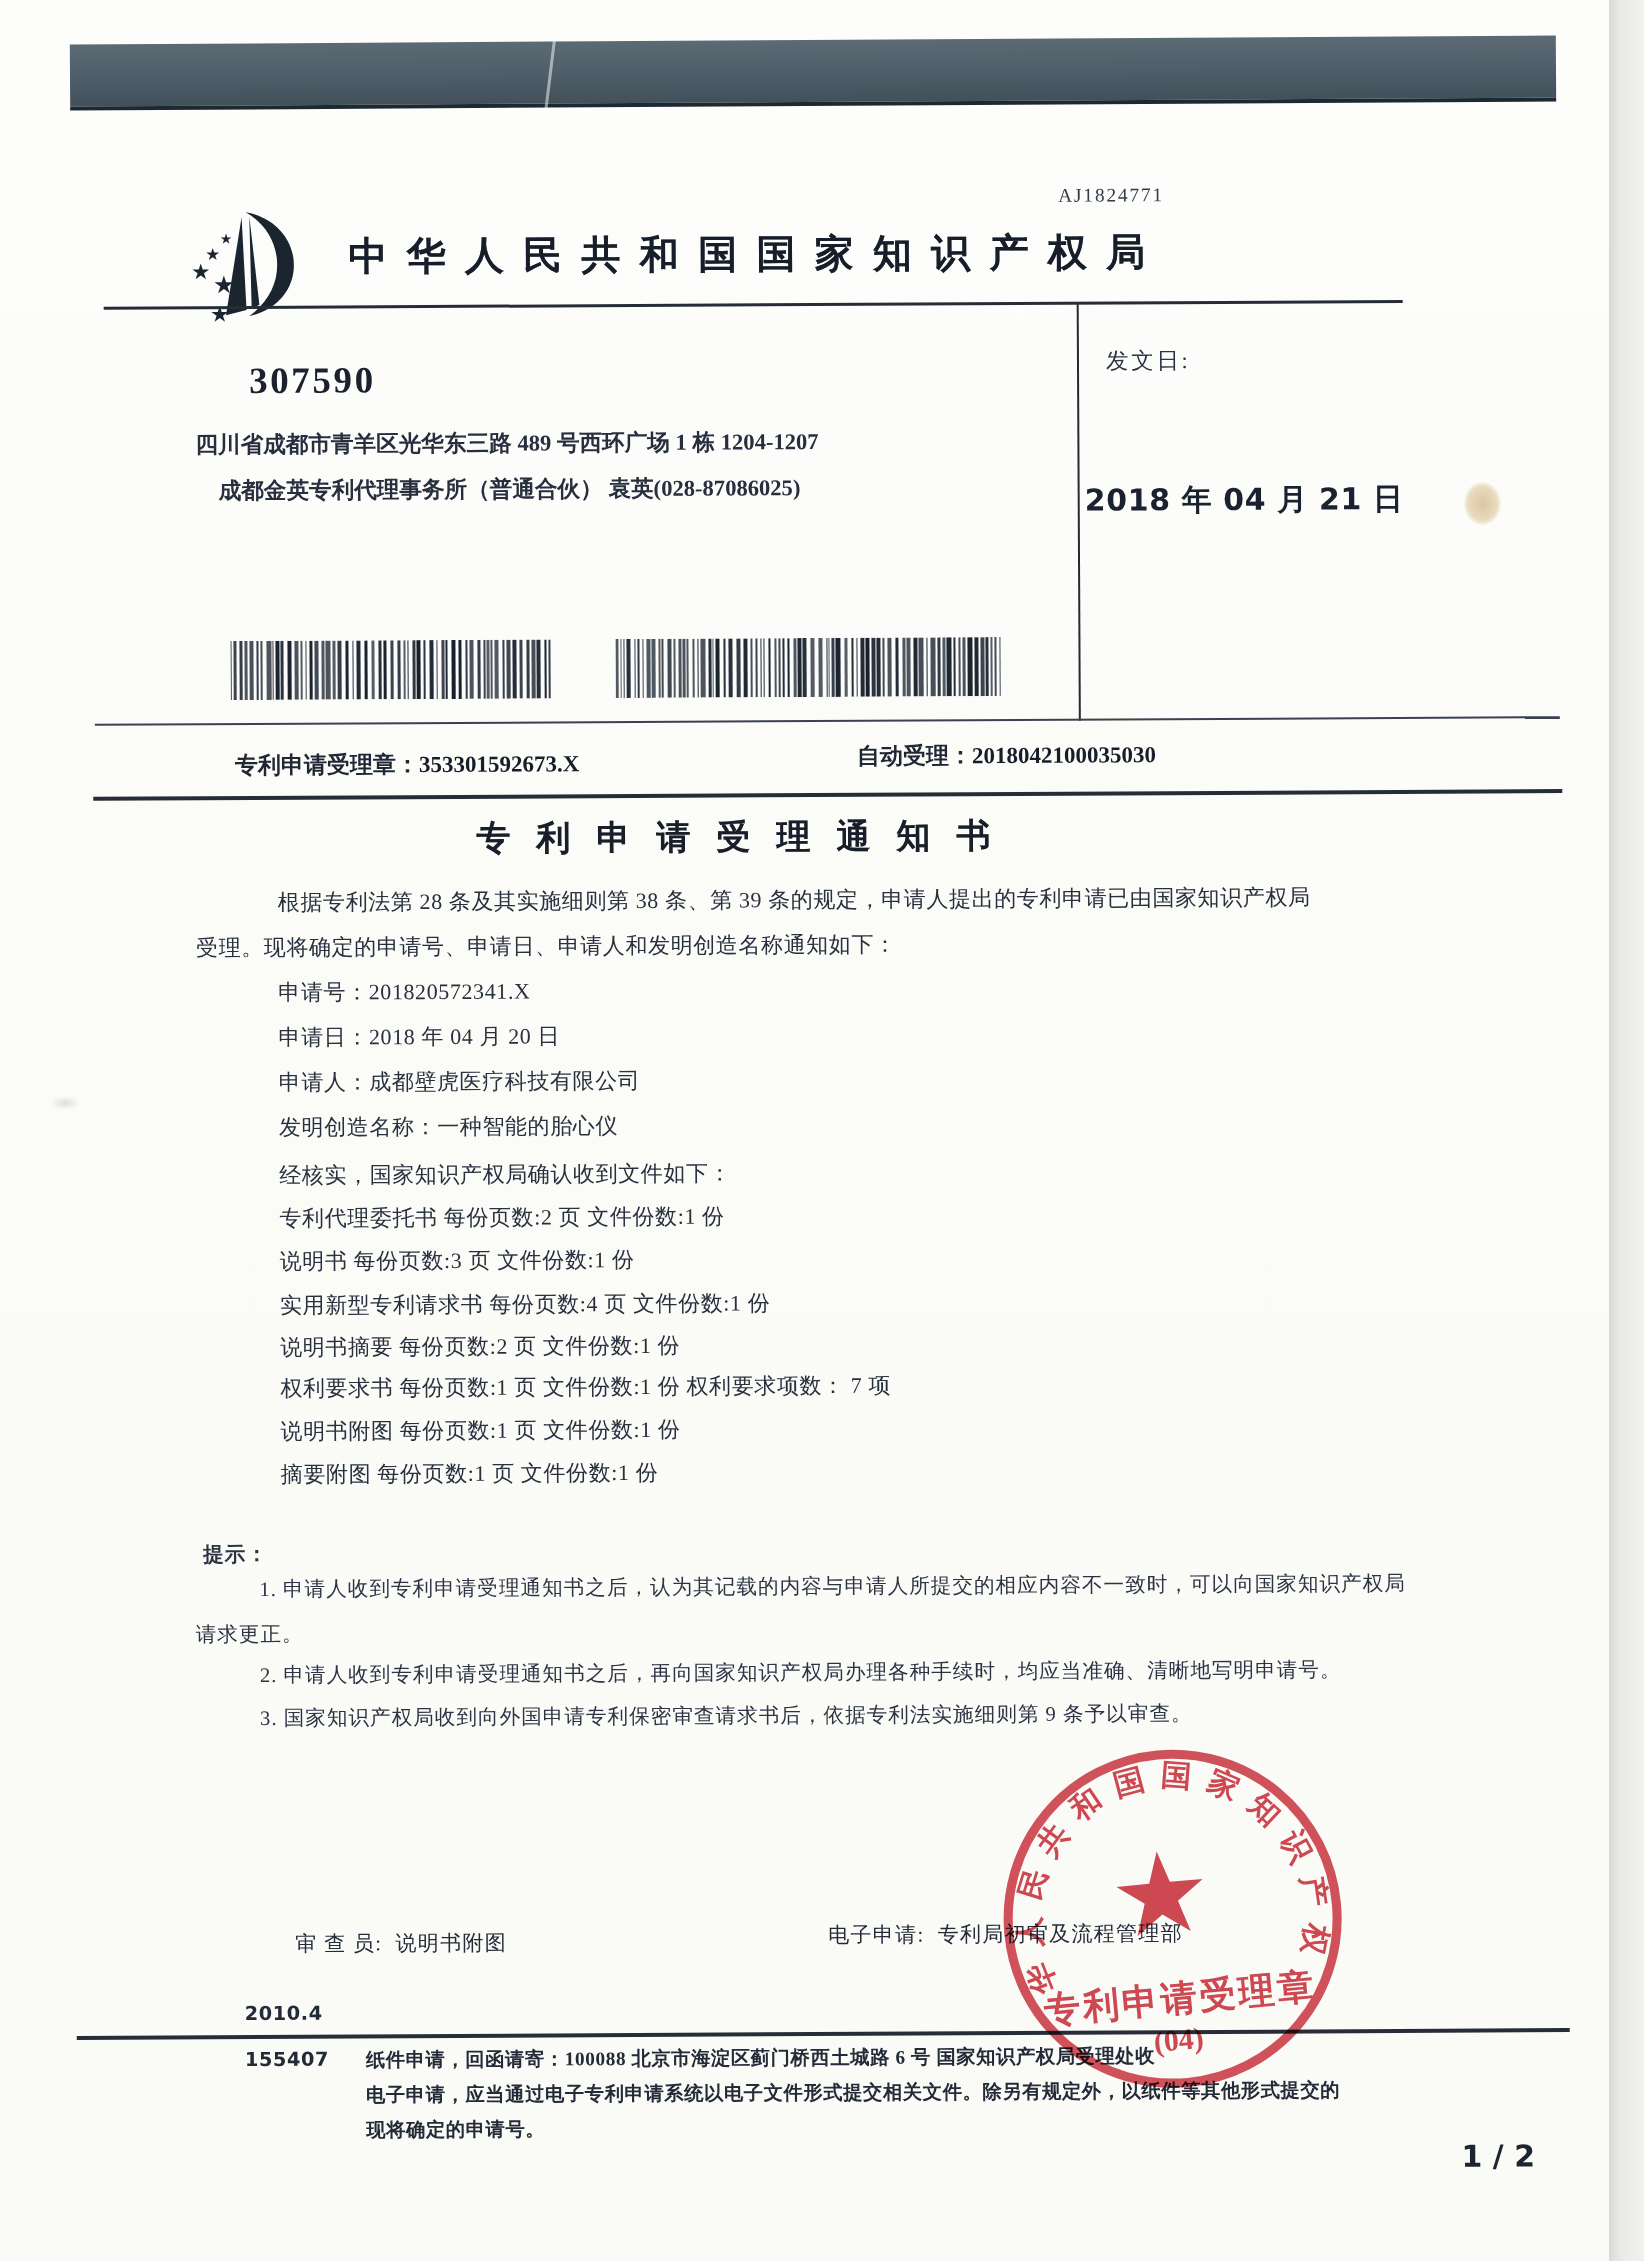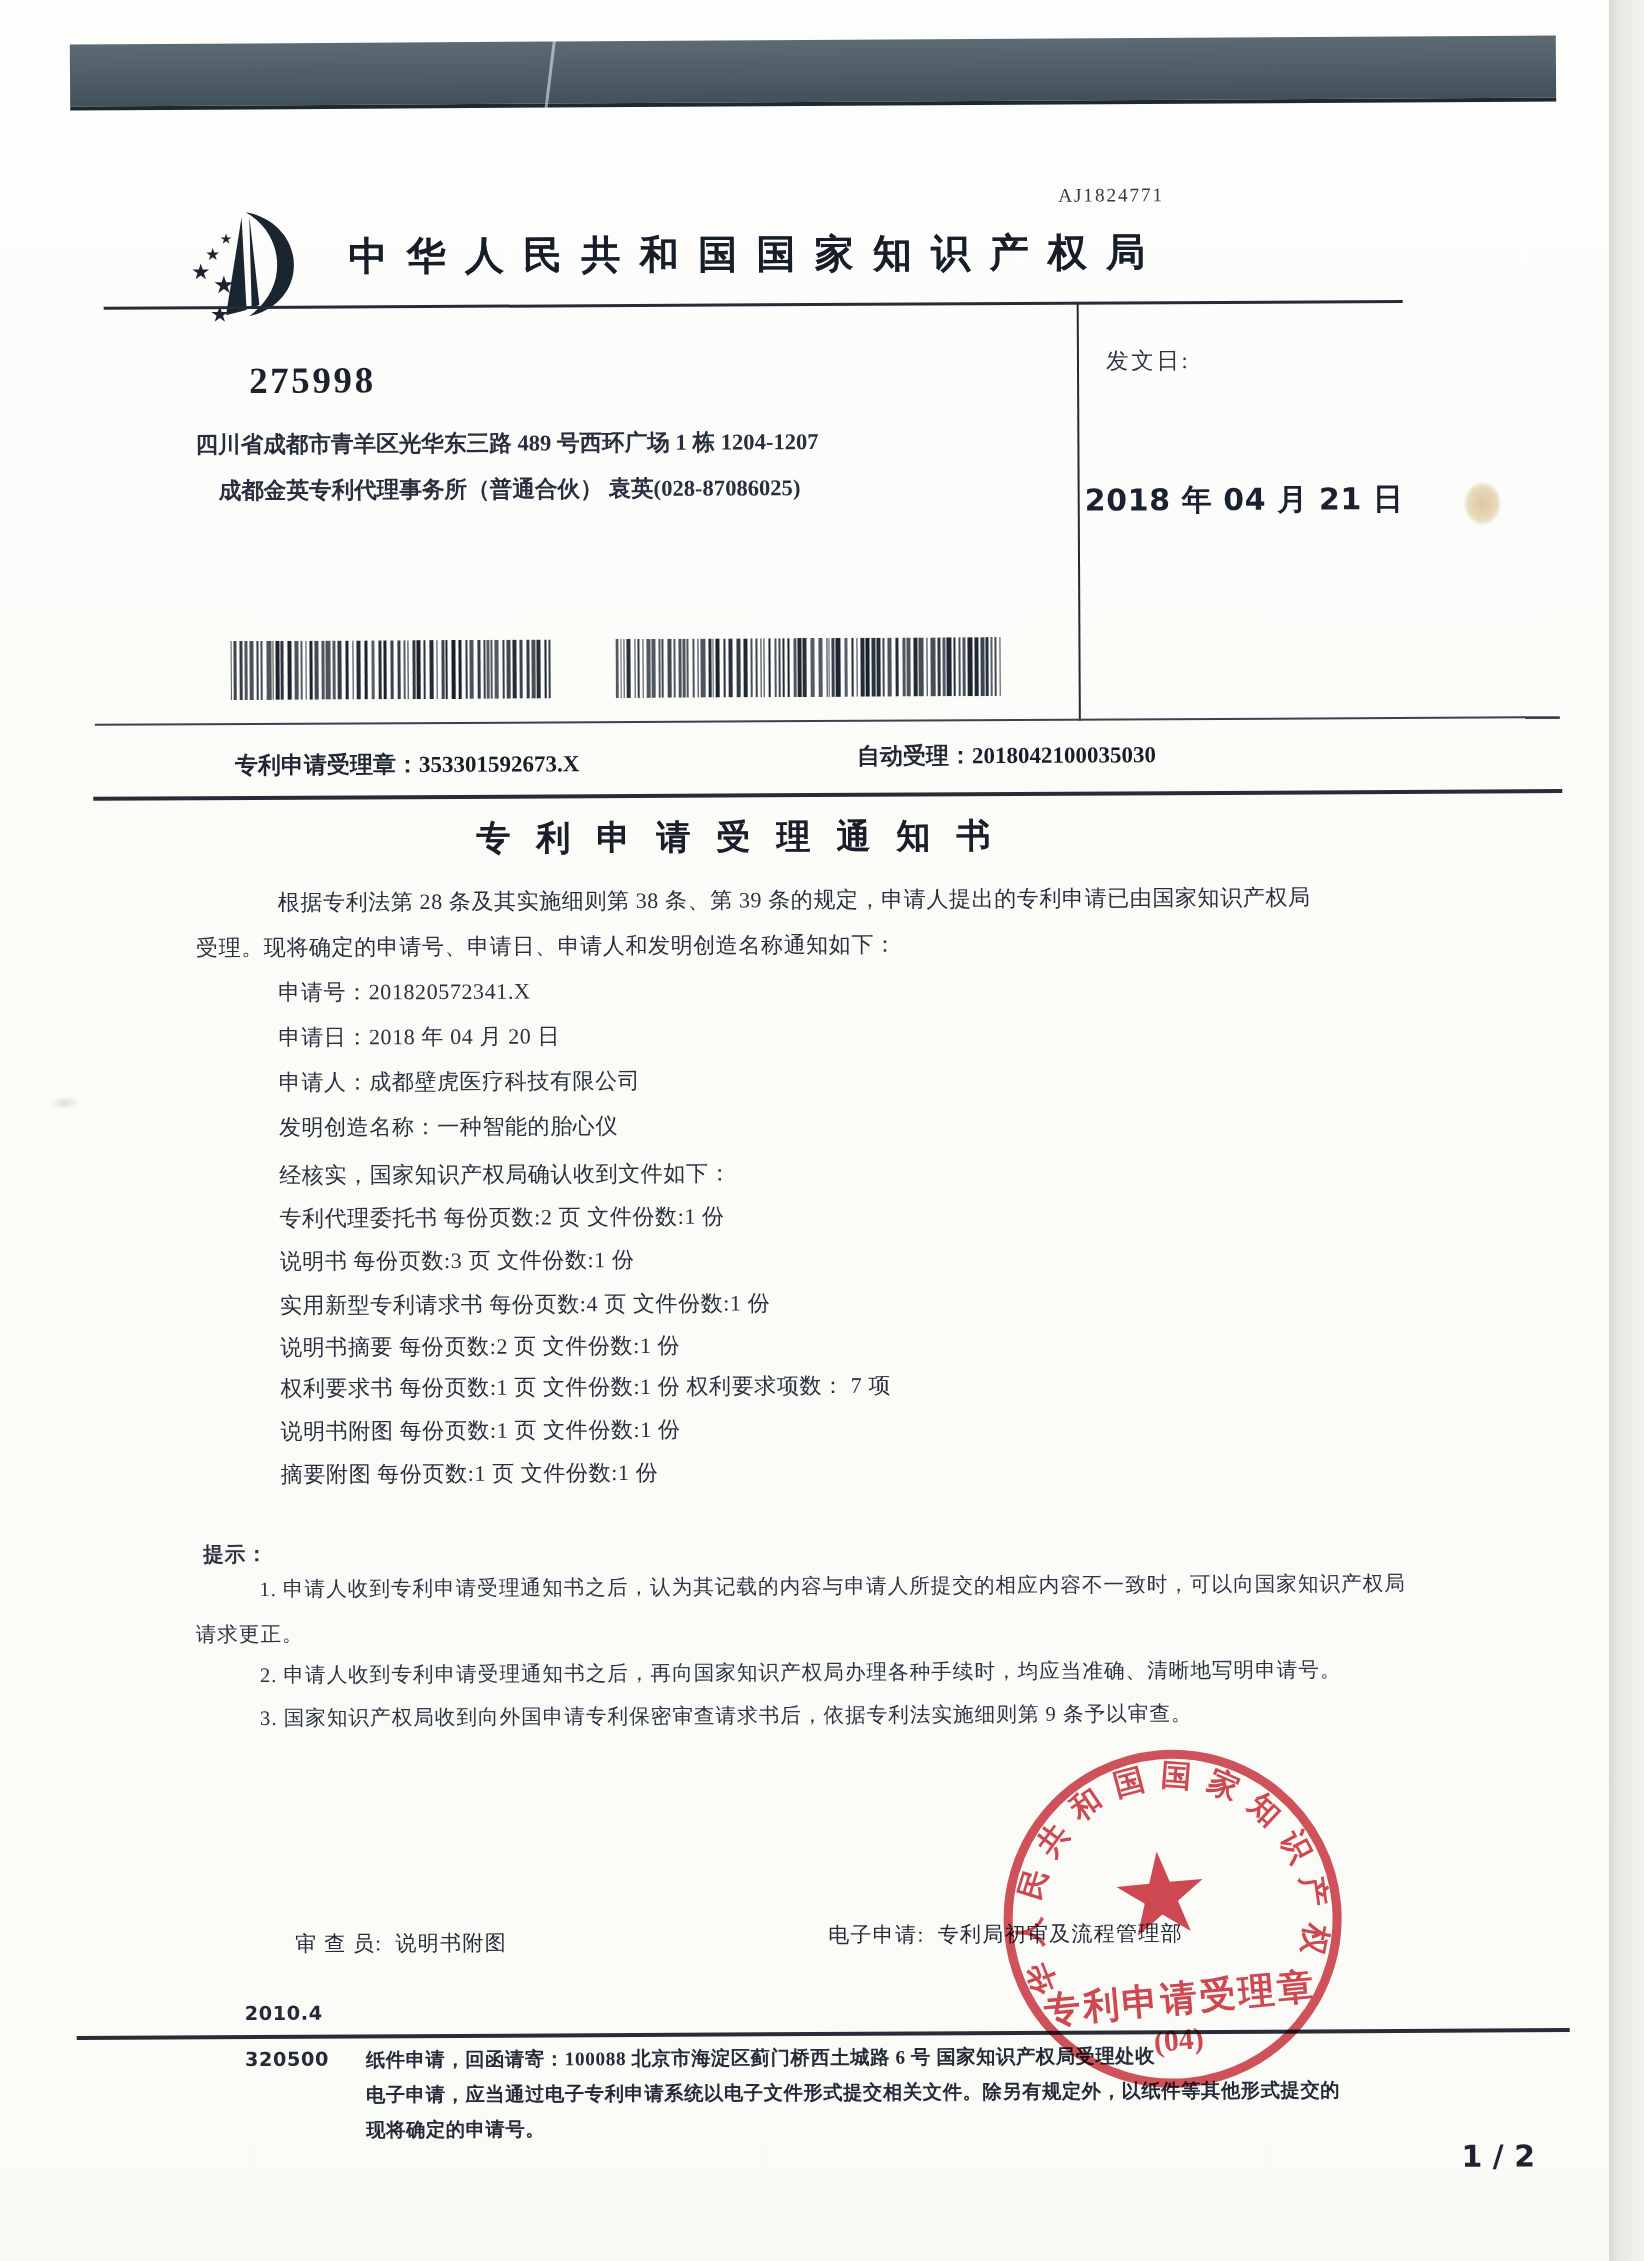--- a/index.html
+++ b/index.html
@@ -104,21 +104,21 @@
         <text x="63" y="55" font-size="22" font-family="DejaVu Sans, sans-serif">★</text>
         <text x="47" y="176" font-size="34" font-family="DejaVu Sans, sans-serif">★</text>
       </g>
     </svg>
 
     <div class="abs office-title">中华人民共和国国家知识产权局</div>
 
     <div class="hr hr-header"></div>
     <div class="vline"></div>
 
-    <div class="abs postal">275998</div>
+    <div class="abs postal">307590</div>
     <div class="abs addr1">四川省成都市青羊区光华东三路 489 号西环广场 1 栋 1204-1207</div>
     <div class="abs addr2">成都金英专利代理事务所（普通合伙）  袁英(028-87086025)</div>
 
     <div class="abs dispatch-label">发文日:</div>
     <div class="abs dispatch-date">2018 年 04 月 21 日</div>
 
     <div class="barcode bc-left">
         <i style="width: 1.3px; margin-right: 1.3px; opacity: 0.99;"></i>
         <i style="width: 3.9px; margin-right: 2.6px; opacity: 0.83;"></i>
         <i style="width: 2.6px; margin-right: 1.9px; opacity: 0.87;"></i>
@@ -291,21 +291,21 @@
 
     <div class="abs signoff" style="left:291px;top:1927px;">
       <span>审 查 员:</span>&nbsp;&nbsp;<span>说明书附图</span>
     </div>
     <div class="abs signoff" style="left:824px;top:1921px;">
       <span>电子申请:</span>&nbsp;&nbsp;<span>专利局初审及流程管理部</span>
     </div>
 
     <div class="hr hr-footer"></div>
 
-    <div class="abs foot-text" style="left:240px;top:2045px;font-family:'DejaVu Sans','Liberation Sans',sans-serif;">320500</div>
+    <div class="abs foot-text" style="left:240px;top:2045px;font-family:'DejaVu Sans','Liberation Sans',sans-serif;">155407</div>
     <div class="abs foot-text" style="left:240px;top:1999px;font-family:'DejaVu Sans','Liberation Sans',sans-serif;">2010.4</div>
     <div class="abs foot-text" style="left:361px;top:2044px;">纸件申请，回函请寄：100088 北京市海淀区蓟门桥西土城路 6 号   国家知识产权局受理处收</div>
     <div class="abs foot-text" style="left:361px;top:2079px;">电子申请，应当通过电子专利申请系统以电子文件形式提交相关文件。除另有规定外，以纸件等其他形式提交的</div>
     <div class="abs foot-text" style="left:361px;top:2114px;">现将确定的申请号。</div>
     <div class="abs page-num">1 / 2</div>
 
     <svg class="seal" viewBox="0 0 540 540">
       <defs>
         <path id="sealArc" d="M 77,340 A 205,205 0 1 1 463,340" fill="none"></path>
       </defs>

